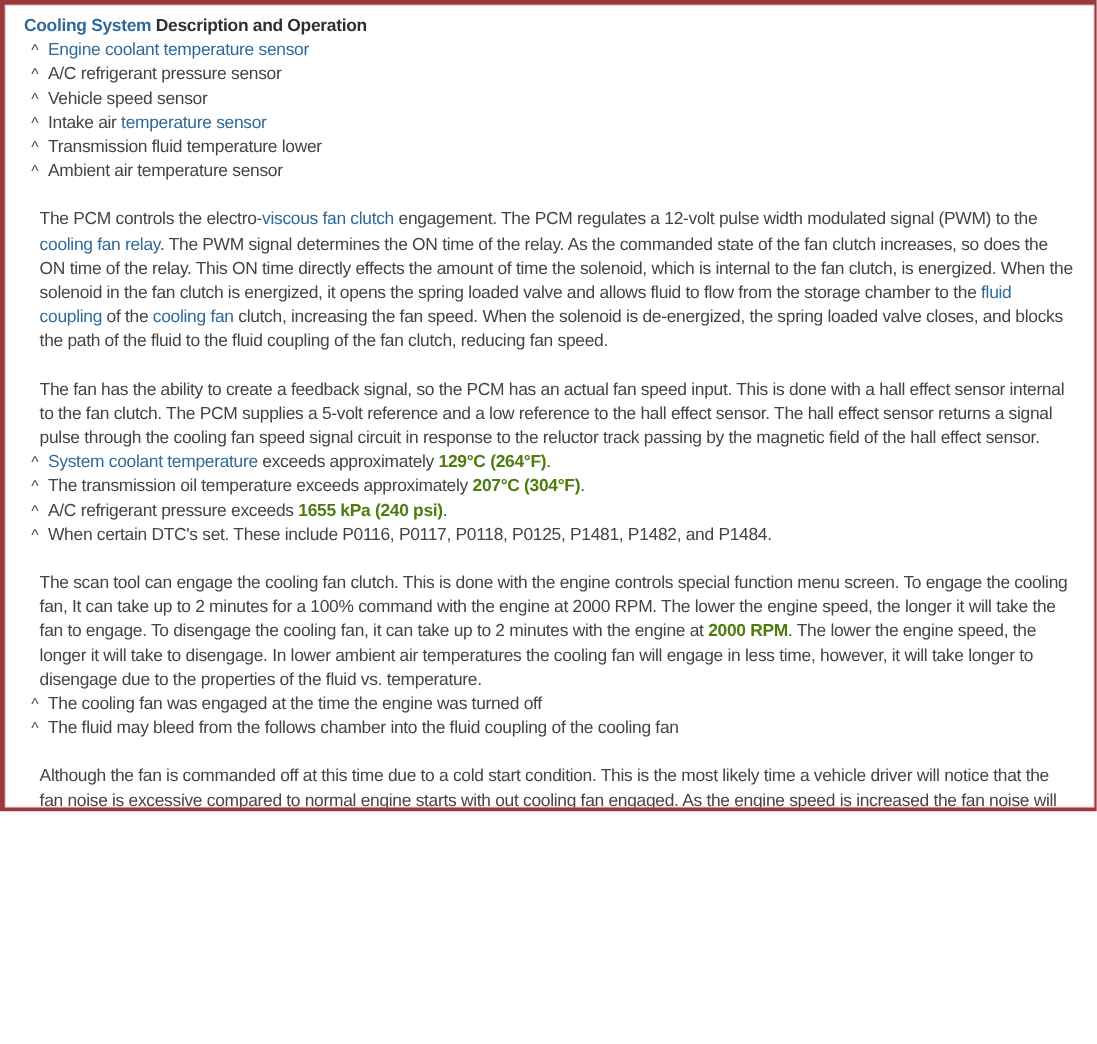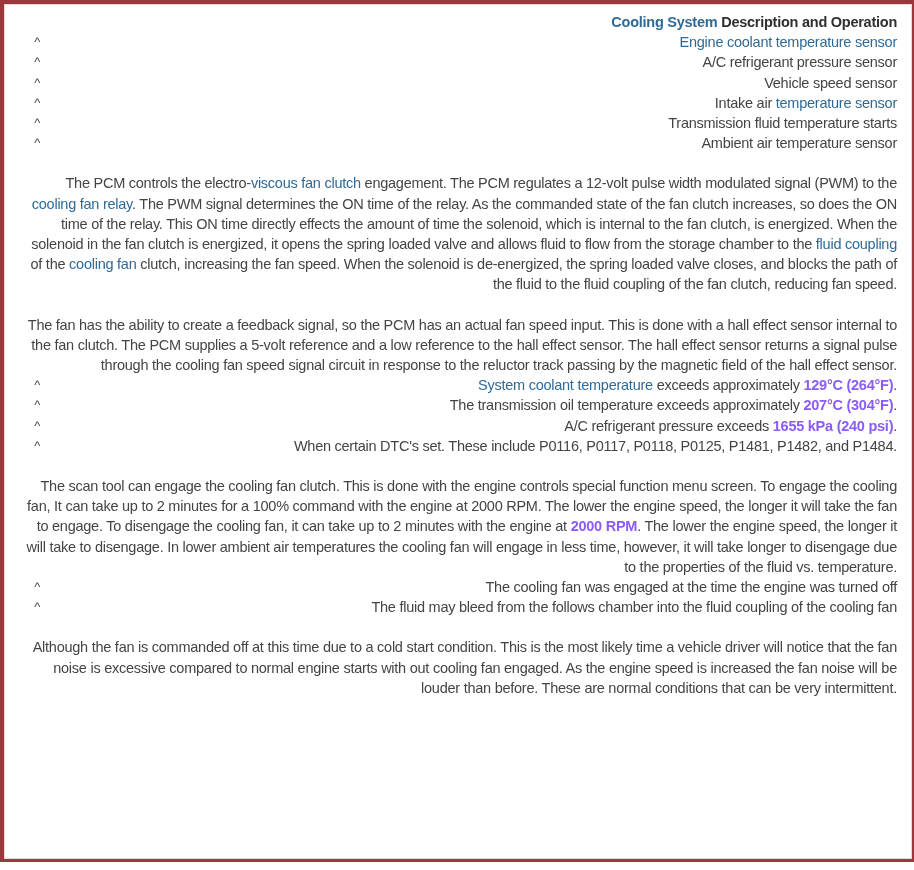--- a/index.html
+++ b/index.html
@@ -5,62 +5,61 @@
   html, body { margin: 0; padding: 0; }
   body {
     width: 914px;
     height: 870px;
     box-sizing: border-box;
     background: #ffffff;
     font-family: "Liberation Sans", sans-serif;
   }
   .page-frame {
     width: 914px;
-    height: 862px;
+    height: 676px;
     box-sizing: border-box;
     border: 4px solid #9c383c;
     border-right-width: 2px;
     border-bottom-width: 3px;
     box-shadow: inset 0 0 0 1px #eed6d6;
     background: #ffffff;
     overflow: hidden;
-    text-align: right;
   }
   .doc {
     padding: 8px 15px 10px 16px;
     font-size: 14.5px;
     line-height: 20.2px;
     letter-spacing: -0.25px;
     color: #444444;
   }
   .doc-title {
     font-weight: bold;
     color: #2f2f2f;
     margin: 0 0 0 0;
   }
   .doc-title .link { font-weight: bold; }
   .heading {
     font-weight: bold;
     color: #2f2f2f;
     margin-top: 23px;
   }
   .para { margin: 0; }
-  .para + .para, .list + .para, .para.gap, .list.gap { margin-top: 20px; }
+  .para + .para, .list + .para, .para.gap, .list.gap { margin-top: 20px; margin-left: 13px; }
   .list { margin: 0; }
   .list-item { display: flex; }
   .bullet {
     flex: 0 0 auto;
     width: 14px;
     margin-left: 6px;
     color: #4a4a4a;
     font-size: 13px;
   }
   .li-text { flex: 1 1 auto; }
   .link { color: #2f6a97; text-decoration: none; cursor: pointer; }
-  .bold { font-weight: bold; color: #8b5cf6; }
+  .bold { font-weight: bold; color: #4d7c0f; }
 </style>
 </head>
 <body>
 
 <div class="page-frame">
   <div class="doc">
     <div class="doc-title">
       <span class="link">Cooling System</span><span> Description and Operation</span>
     </div>
     <div id="content-host">
@@ -76,21 +75,21 @@
           <div class="list-item">
             <span class="bullet">^</span>
             <span class="li-text"><span>Vehicle speed sensor</span></span>
           </div>
           <div class="list-item">
             <span class="bullet">^</span>
             <span class="li-text"><span>Intake air </span><span class="link">temperature sensor</span></span>
           </div>
           <div class="list-item">
             <span class="bullet">^</span>
-            <span class="li-text"><span>Transmission fluid temperature starts</span></span>
+            <span class="li-text"><span>Transmission fluid temperature lower</span></span>
           </div>
           <div class="list-item">
             <span class="bullet">^</span>
             <span class="li-text"><span>Ambient air temperature sensor</span></span>
           </div>
         </div>
         <p class="para gap"><span> The PCM controls the electro-</span><span class="link">viscous fan clutch</span><span> engagement. The PCM regulates a 12-volt pulse width modulated signal (PWM) to the </span><span class="link">cooling fan relay</span><span>. The PWM signal determines the ON time of the relay. As the commanded state of the fan clutch increases, so does the ON time of the relay. This ON time directly effects the amount of time the solenoid, which is internal to the fan clutch, is energized. When the solenoid in the fan clutch is energized, it opens the spring loaded valve and allows fluid to flow from the storage chamber to the </span><span class="link">fluid coupling</span><span> of the </span><span class="link">cooling fan</span><span> clutch, increasing the fan speed. When the solenoid is de-energized, the spring loaded valve closes, and blocks the path of the fluid to the fluid coupling of the fan clutch, reducing fan speed.</span></p>
         <p class="para gap"><span> The fan has the ability to create a feedback signal, so the PCM has an actual fan speed input. This is done with a hall effect sensor internal to the fan clutch. The PCM supplies a 5-volt reference and a low reference to the hall effect sensor. The hall effect sensor returns a signal pulse through the cooling fan speed signal circuit in response to the reluctor track passing by the magnetic field of the hall effect sensor.</span></p>
         <div class="list">
           <div class="list-item">

